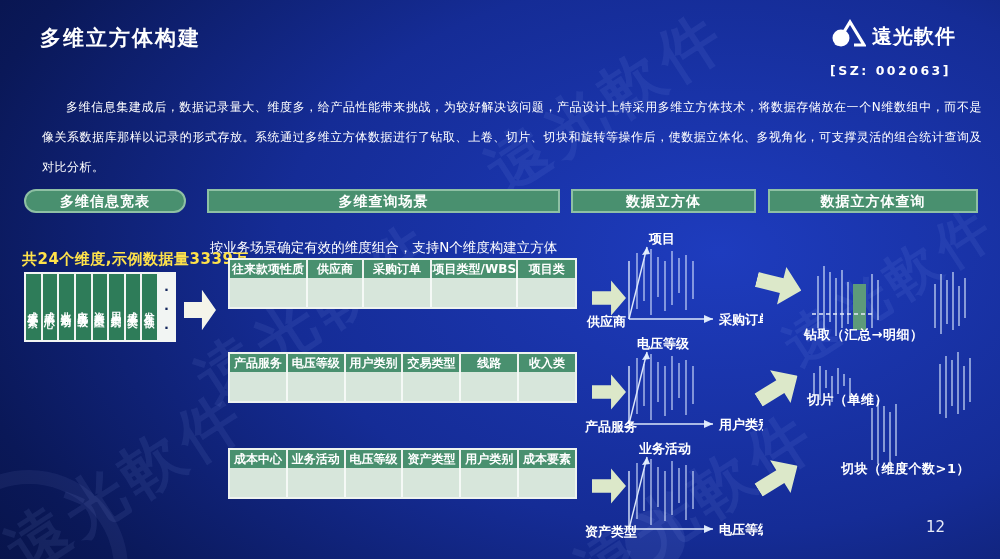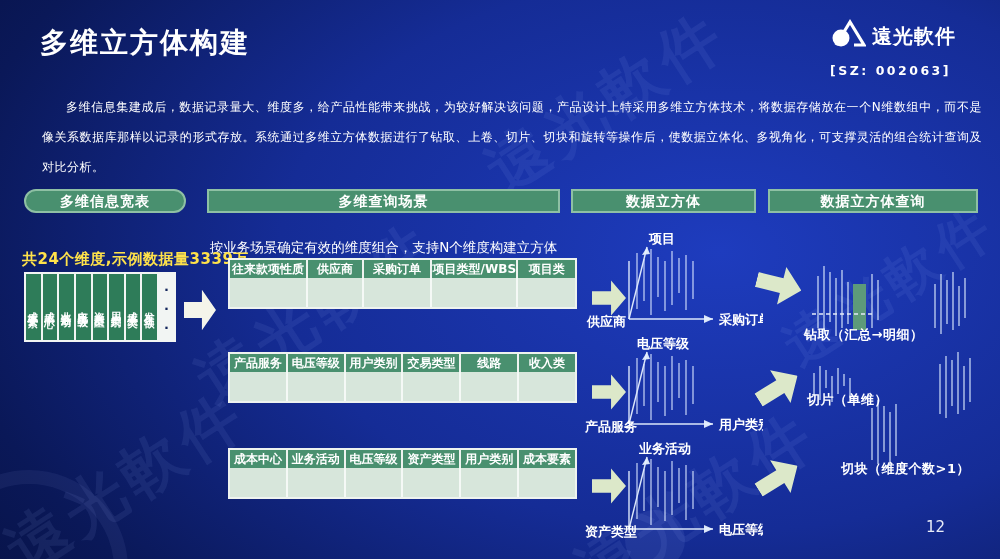--- a/index.html
+++ b/index.html
@@ -7,21 +7,21 @@
   #slide{
     position:relative;width:1000px;height:559px;overflow:hidden;
     background-color:#081548;
     background-image:radial-gradient(1100px 700px at 72% 45%, #1e3cbe 0%, #152c96 40%, #0a1858 70%, #040b30 100%);
   }
   
   .wm{position:absolute;font-size:62px;font-weight:bold;color:rgba(165,190,255,0.085);
       white-space:nowrap;transform:rotate(-33deg);letter-spacing:6px;pointer-events:none;}
   .wm-circle{position:absolute;border-radius:50%;pointer-events:none;}
   
-  .title{position:absolute;left:40px;top:24px;font-size:28px;font-weight:bold;color:#ffffff;letter-spacing:2px;}
+  .title{position:absolute;left:40px;top:24px;font-size:21px;font-weight:bold;color:#ffffff;letter-spacing:2px;}
   
   .logo{position:absolute;left:830px;top:18px;width:150px;color:#fff;}
   .logo-row{display:flex;align-items:center;}
   .logo-name{font-size:20px;font-weight:bold;letter-spacing:1px;margin-left:6px;}
   .logo-code{font-size:12.5px;letter-spacing:2.5px;margin-top:9px;font-weight:bold;}
   
   .para{position:absolute;left:42px;top:92px;width:940px;color:#ffffff;font-size:12px;
         line-height:30px;text-align:justify;text-indent:2em;letter-spacing:0.5px;}
   
   .bar{position:absolute;top:189px;height:20px;background:#49906f;border:2px solid #8ec0a4;

